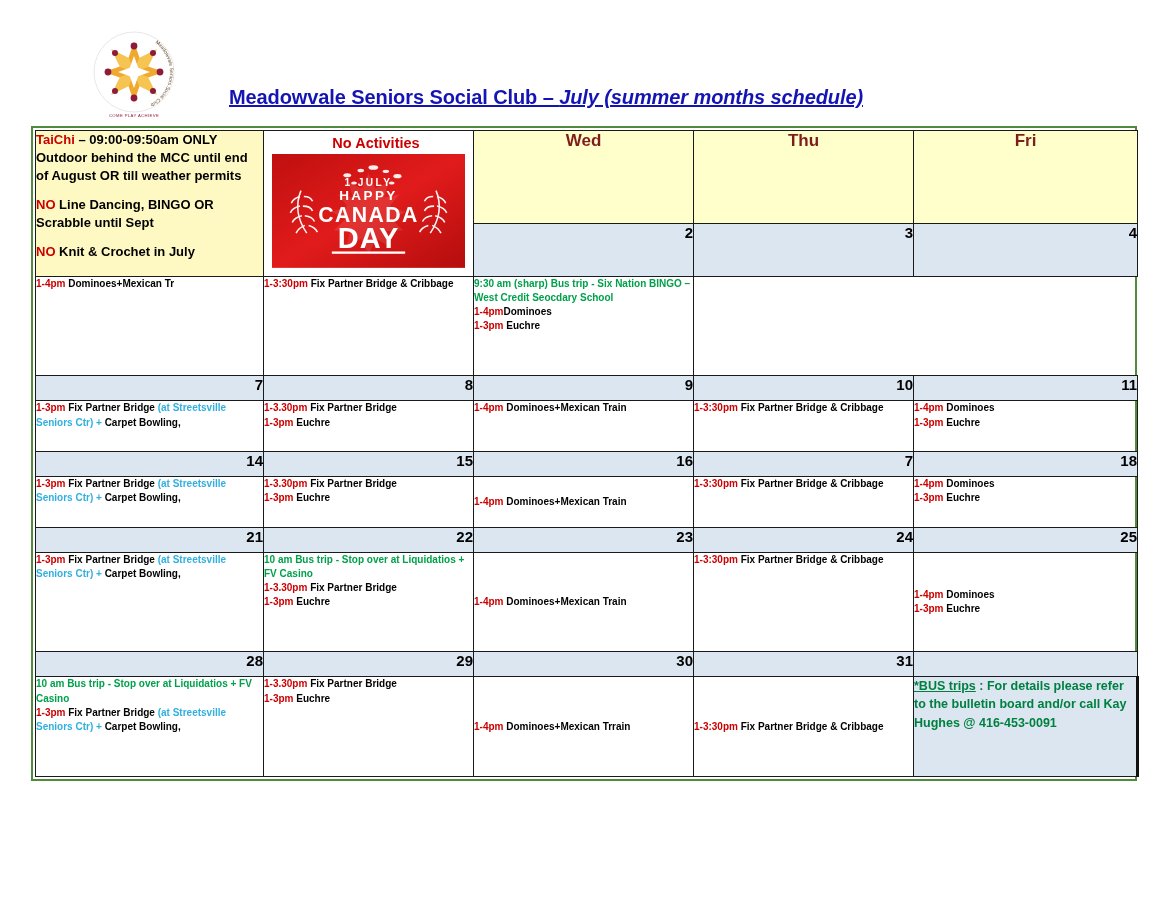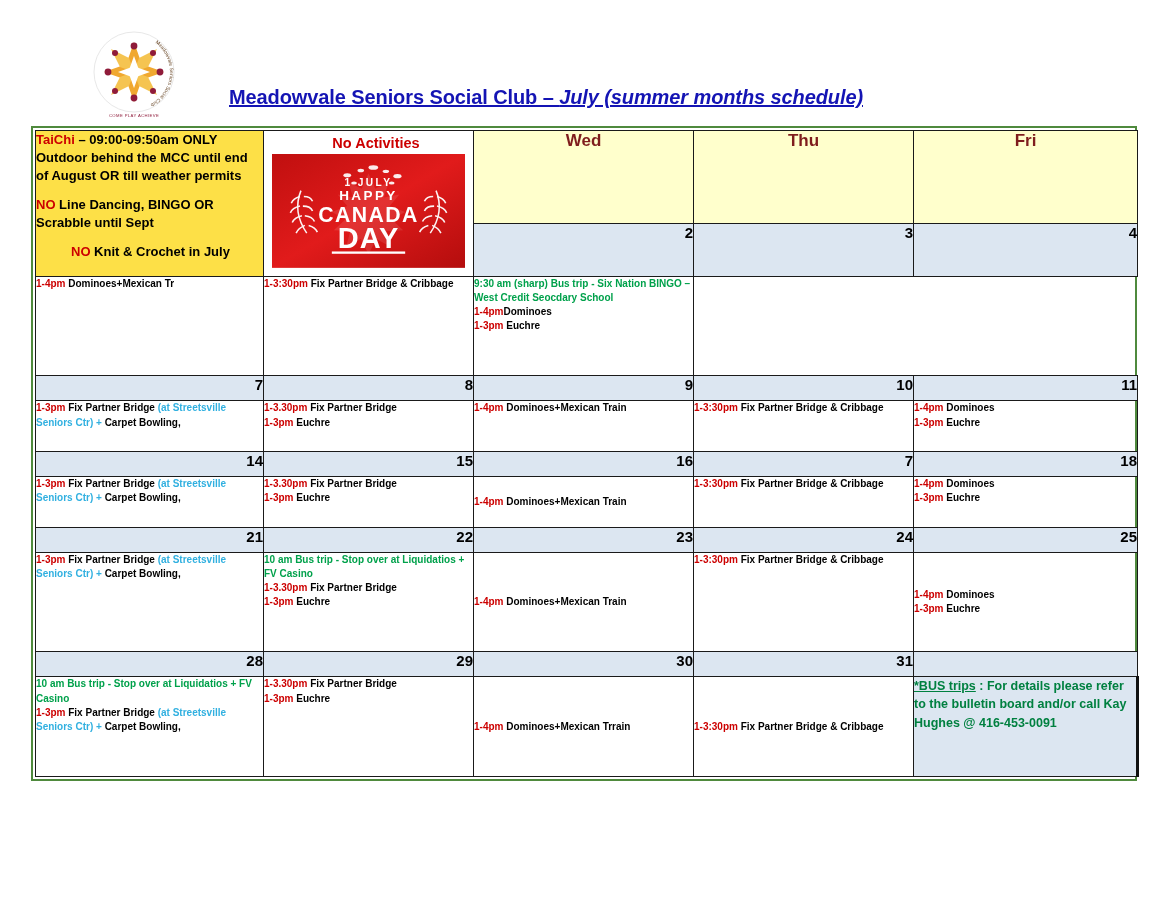--- a/index.html
+++ b/index.html
@@ -84,28 +84,28 @@
   }
   .ev.mid { vertical-align: middle; }
   .ev p { margin: 0; }
   .red  { color: #cc0000; }
   .green{ color: #00a14b; }
   .blue { color: #31b0e0; }
   .blk  { color: #000000; }
 
   
   .notice {
-    background: #fde047;
+    background: #fef9c3;
     padding: 6px 8px;
     font-size: 13px; line-height: 1.38;
     font-weight: bold; color: #000;
     vertical-align: top;
   }
   .notice p { margin: 0 0 11px 0; }
-  .notice p:last-child { margin-bottom: 0; padding-left: 35px; }
+  .notice p:last-child { margin-bottom: 0; }
 
   
   .noact-cell { padding: 0; background: #ffffff; vertical-align: top; }
   .noact-label {
     text-align: center;
     font-size: 14.5px; font-weight: bold;
     color: #cc0000;
     padding: 4px 0 3px 15px;
     background: #ffffff;
   }

